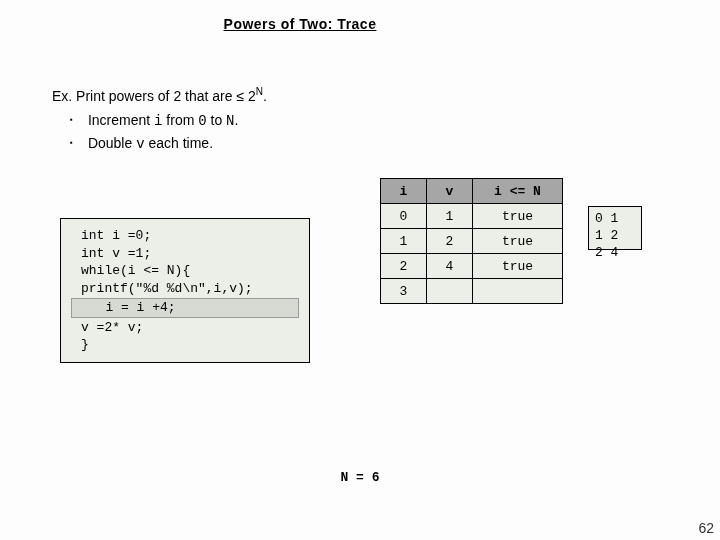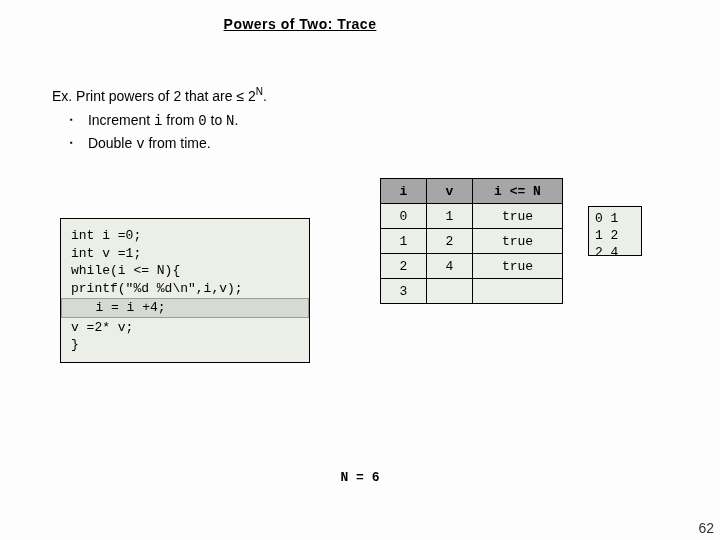--- a/index.html
+++ b/index.html
@@ -68,21 +68,21 @@
     position: absolute;
     top: 218px;
     left: 60px;
     width: 250px;
     border: 1px solid #000;
     background: #eceee8;
     box-sizing: border-box;
   }
   .codebox pre {
     margin: 0;
-    padding: 8px 10px;
+    padding: 8px 20px;
     font-family: "Courier New", Courier, monospace;
     font-size: 13px;
     line-height: 1.35;
     white-space: pre;
   }
   .codebox .highlight-row {
     background: #d7d9d3;
     border: 1px solid #9b9b9b;
     display: block;
     margin: 1px -10px;
@@ -113,21 +113,21 @@
   }
   .col-i   { width: 46px; }
   .col-v   { width: 46px; }
   .col-cmp { width: 90px; }
 
   .outbox {
     position: absolute;
     top: 206px;
     left: 588px;
     width: 54px;
-    height: 50px;
+    height: 44px;
     border: 1px solid #000;
     background: #eceee8;
     box-sizing: border-box;
     padding: 4px 6px;
     font-family: "Courier New", Courier, monospace;
     font-size: 13px;
     line-height: 1.3;
     white-space: pre;
   }
 
@@ -160,21 +160,21 @@
 
   <div class="body">
     <div>
       <span class="ex">Ex.</span><span>  Print powers of 2 that are </span><span>≤</span><span> 2</span><span class="sup">N</span><span>.</span>
     </div>
     <ul class="bullets">
       <li>
         <span>Increment </span><span class="mono">i</span><span> from </span><span class="mono">0</span><span> to </span><span class="mono">N</span><span>.</span>
       </li>
       <li>
-        <span>Double </span><span class="mono">v</span><span> from time.</span>
+        <span>Double </span><span class="mono">v</span><span> each time.</span>
       </li>
     </ul>
   </div>
 
   <div class="codebox">
     <pre><span>int i =0;</span>
 <span>int v =1;</span>
 <span>while(i &lt;= N){</span>
 <span>printf("%d %d\n",i,v);</span>
 <span class="highlight-row">   i = i +4;</span><span>v =2* v;</span>

